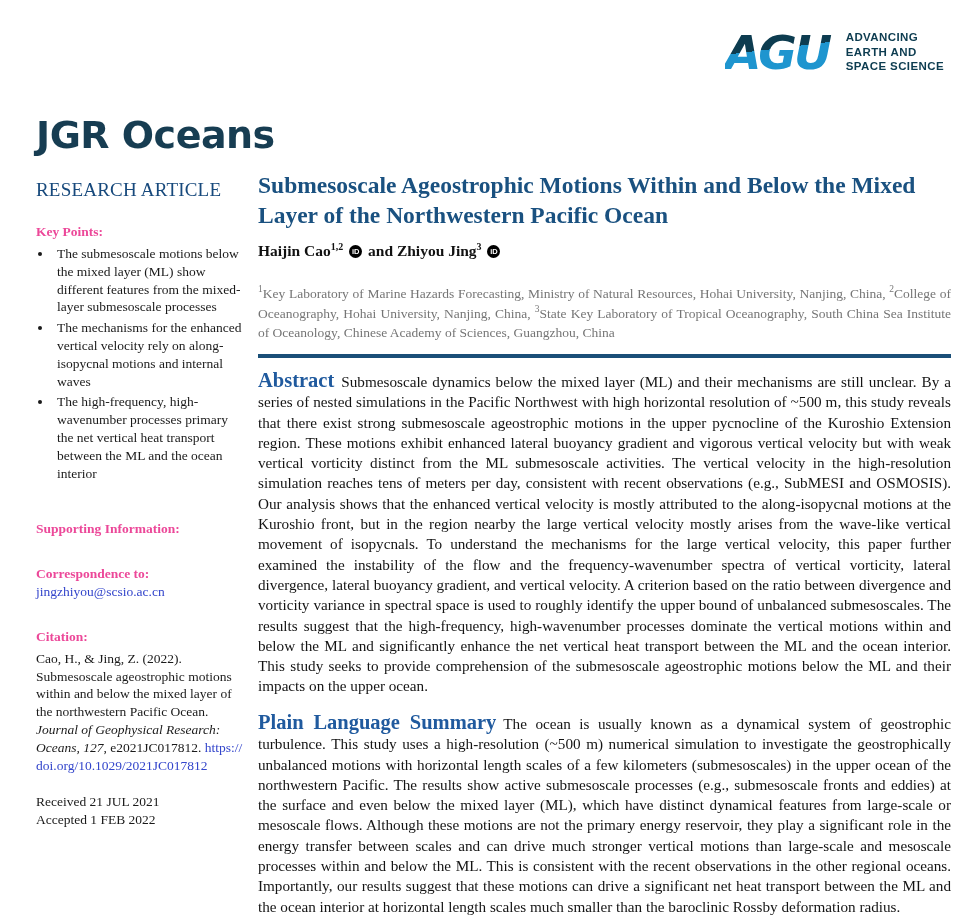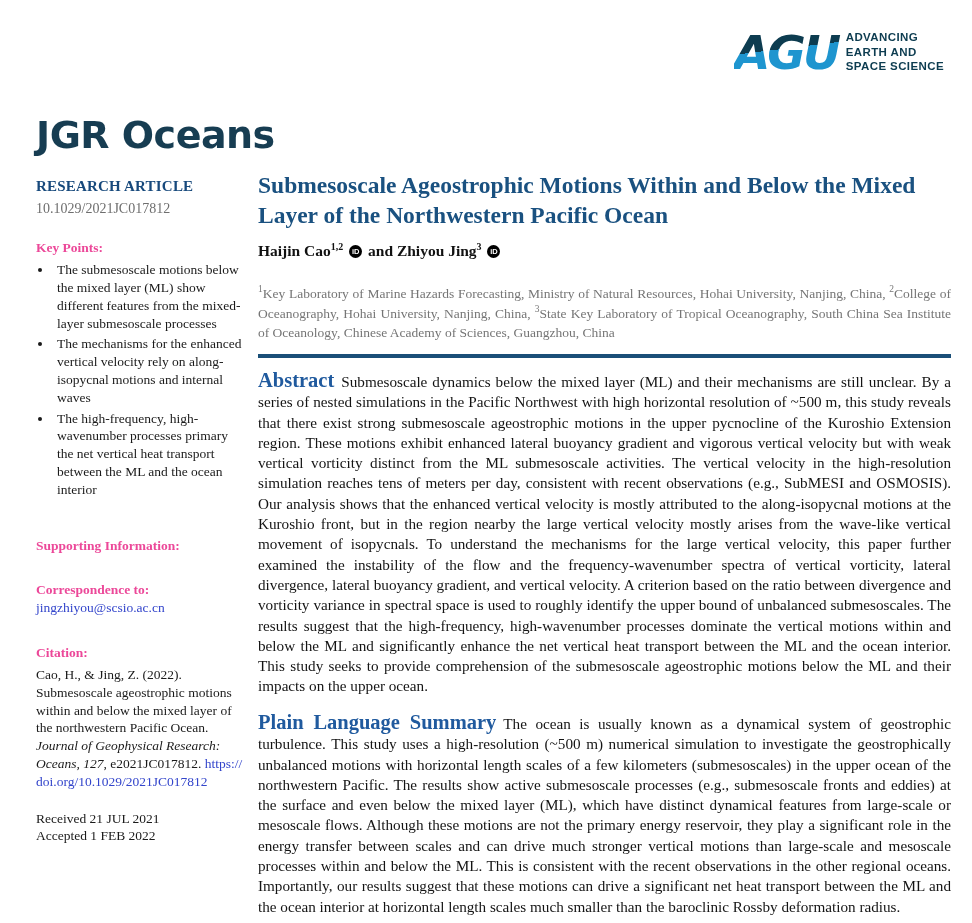--- a/index.html
+++ b/index.html
@@ -1,29 +1,29 @@
 <!DOCTYPE html>
 <html><head>
 <meta charset="utf-8">
 <style>
   html,body{margin:0;padding:0;background:#ffffff;}
   body{width:972px;height:923px;position:relative;overflow:hidden;
        font-family:"Liberation Serif",serif;color:#1a1a1a;}
 
   
-  .agu-logo{position:absolute;top:26px;right:28px;display:flex;align-items:center;}
+  .agu-logo{position:absolute;top:26px;right:28px;display:flex;align-items:center;gap:9px;}
   .agu-tagline{font-family:"Liberation Sans",sans-serif;font-weight:bold;font-size:11.5px;
                line-height:1.3;color:#0d3c50;letter-spacing:.4px;}
   .journal-logo{position:absolute;top:113px;left:36px;
                 font-family:"DejaVu Sans",sans-serif;font-weight:bold;font-size:38px;
                 color:#173d52;letter-spacing:-.5px;}
 
   
   .sidebar{position:absolute;left:36px;top:177px;width:207px;font-size:13.5px;line-height:1.32;}
-  .article-type{font-weight:bold;font-size:15px;color:#17497c;letter-spacing:.2px;}
+  .article-type{font-weight:normal;font-size:19px;color:#17497c;letter-spacing:.2px;}
   .doi{font-size:14px;color:#6e6e6e;margin-top:3px;}
   .sb-head{font-weight:bold;color:#ec4899;font-size:13.5px;}
   .kp-head{margin-top:21px;}
   .kp-list{margin:4px 0 0 0;padding-left:17px;}
   .kp-list li{margin-bottom:3px;padding-left:4px;}
   .si-head{margin-top:38px;}
   .si-text{margin-top:4px;}
   .corr-head{margin-top:27px;}
   .corr-name{margin-top:4px;}
   .link{color:#3345cb;text-decoration:none;word-break:break-all;}
@@ -65,21 +65,20 @@
     <div>ADVANCING</div>
     <div>EARTH AND</div>
     <div>SPACE SCIENCE</div>
   </div>
 </div>
 
 <div class="journal-logo">JGR Oceans</div>
 
 <div class="sidebar">
   <div class="article-type">RESEARCH ARTICLE</div>
-  <div class="doi">10.1029/2021JC017812</div>
 
   <div class="sb-head kp-head">Key Points:</div>
   <ul class="kp-list">
     <li>The submesoscale motions below the mixed layer (ML) show different features from the mixed-layer submesoscale processes</li>
     <li>The mechanisms for the enhanced vertical velocity rely on along-isopycnal motions and internal waves</li>
     <li>The high-frequency, high-wavenumber processes primary the net vertical heat transport between the ML and the ocean interior</li>
   </ul>
 
   <div class="sb-head si-head">Supporting Information:</div>
 

